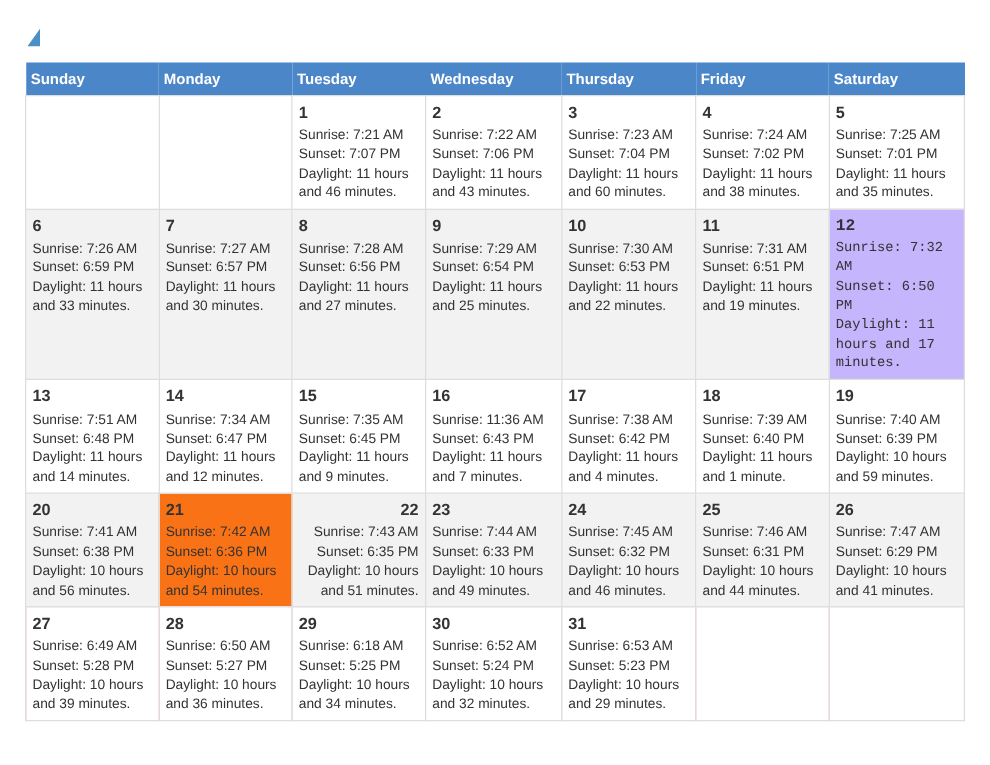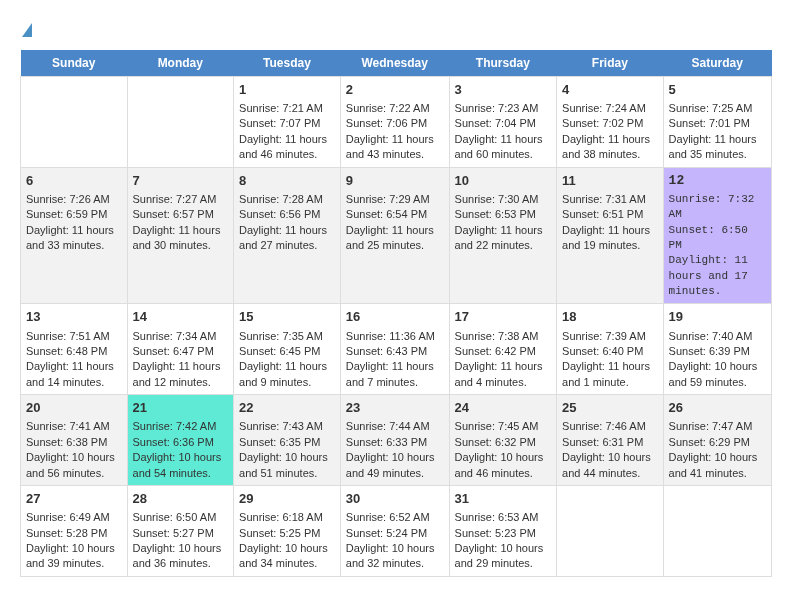--- a/index.html
+++ b/index.html
@@ -40,21 +40,21 @@
     }
     table {
       width: 100%;
       border-collapse: collapse;
       font-size: 11px;
     }
     th {
       background-color: #4a86c8;
       color: white;
       padding: 6px 4px;
-      text-align: center;
+      text-align: left;
       font-size: 12px;
       font-weight: bold;
     }
     td {
       border: 1px solid #ddd;
       padding: 4px 5px;
       vertical-align: top;
       width: 113px;
       min-height: 80px;
       color: #333;
@@ -225,27 +225,27 @@
           <div>Daylight: 10 hours and 59 minutes.</div>
         </td>
       </tr>
       <tr>
         <td style="background-color: rgb(242, 242, 242);">
           <span class="day-num">20</span>
           <div>Sunrise: 7:41 AM</div>
           <div>Sunset: 6:38 PM</div>
           <div>Daylight: 10 hours and 56 minutes.</div>
         </td>
-        <td style="background-color: #5eead4;">
+        <td style="background-color: #f97316;">
           <span class="day-num">21</span>
           <div>Sunrise: 7:42 AM</div>
           <div>Sunset: 6:36 PM</div>
           <div>Daylight: 10 hours and 54 minutes.</div>
         </td>
-        <td style="background-color: rgb(242, 242, 242);">
+        <td style="background-color: rgb(242, 242, 242); text-align: right;">
           <span class="day-num">22</span>
           <div>Sunrise: 7:43 AM</div>
           <div>Sunset: 6:35 PM</div>
           <div>Daylight: 10 hours and 51 minutes.</div>
         </td>
         <td style="background-color: rgb(242, 242, 242);">
           <span class="day-num">23</span>
           <div>Sunrise: 7:44 AM</div>
           <div>Sunset: 6:33 PM</div>
           <div>Daylight: 10 hours and 49 minutes.</div>

